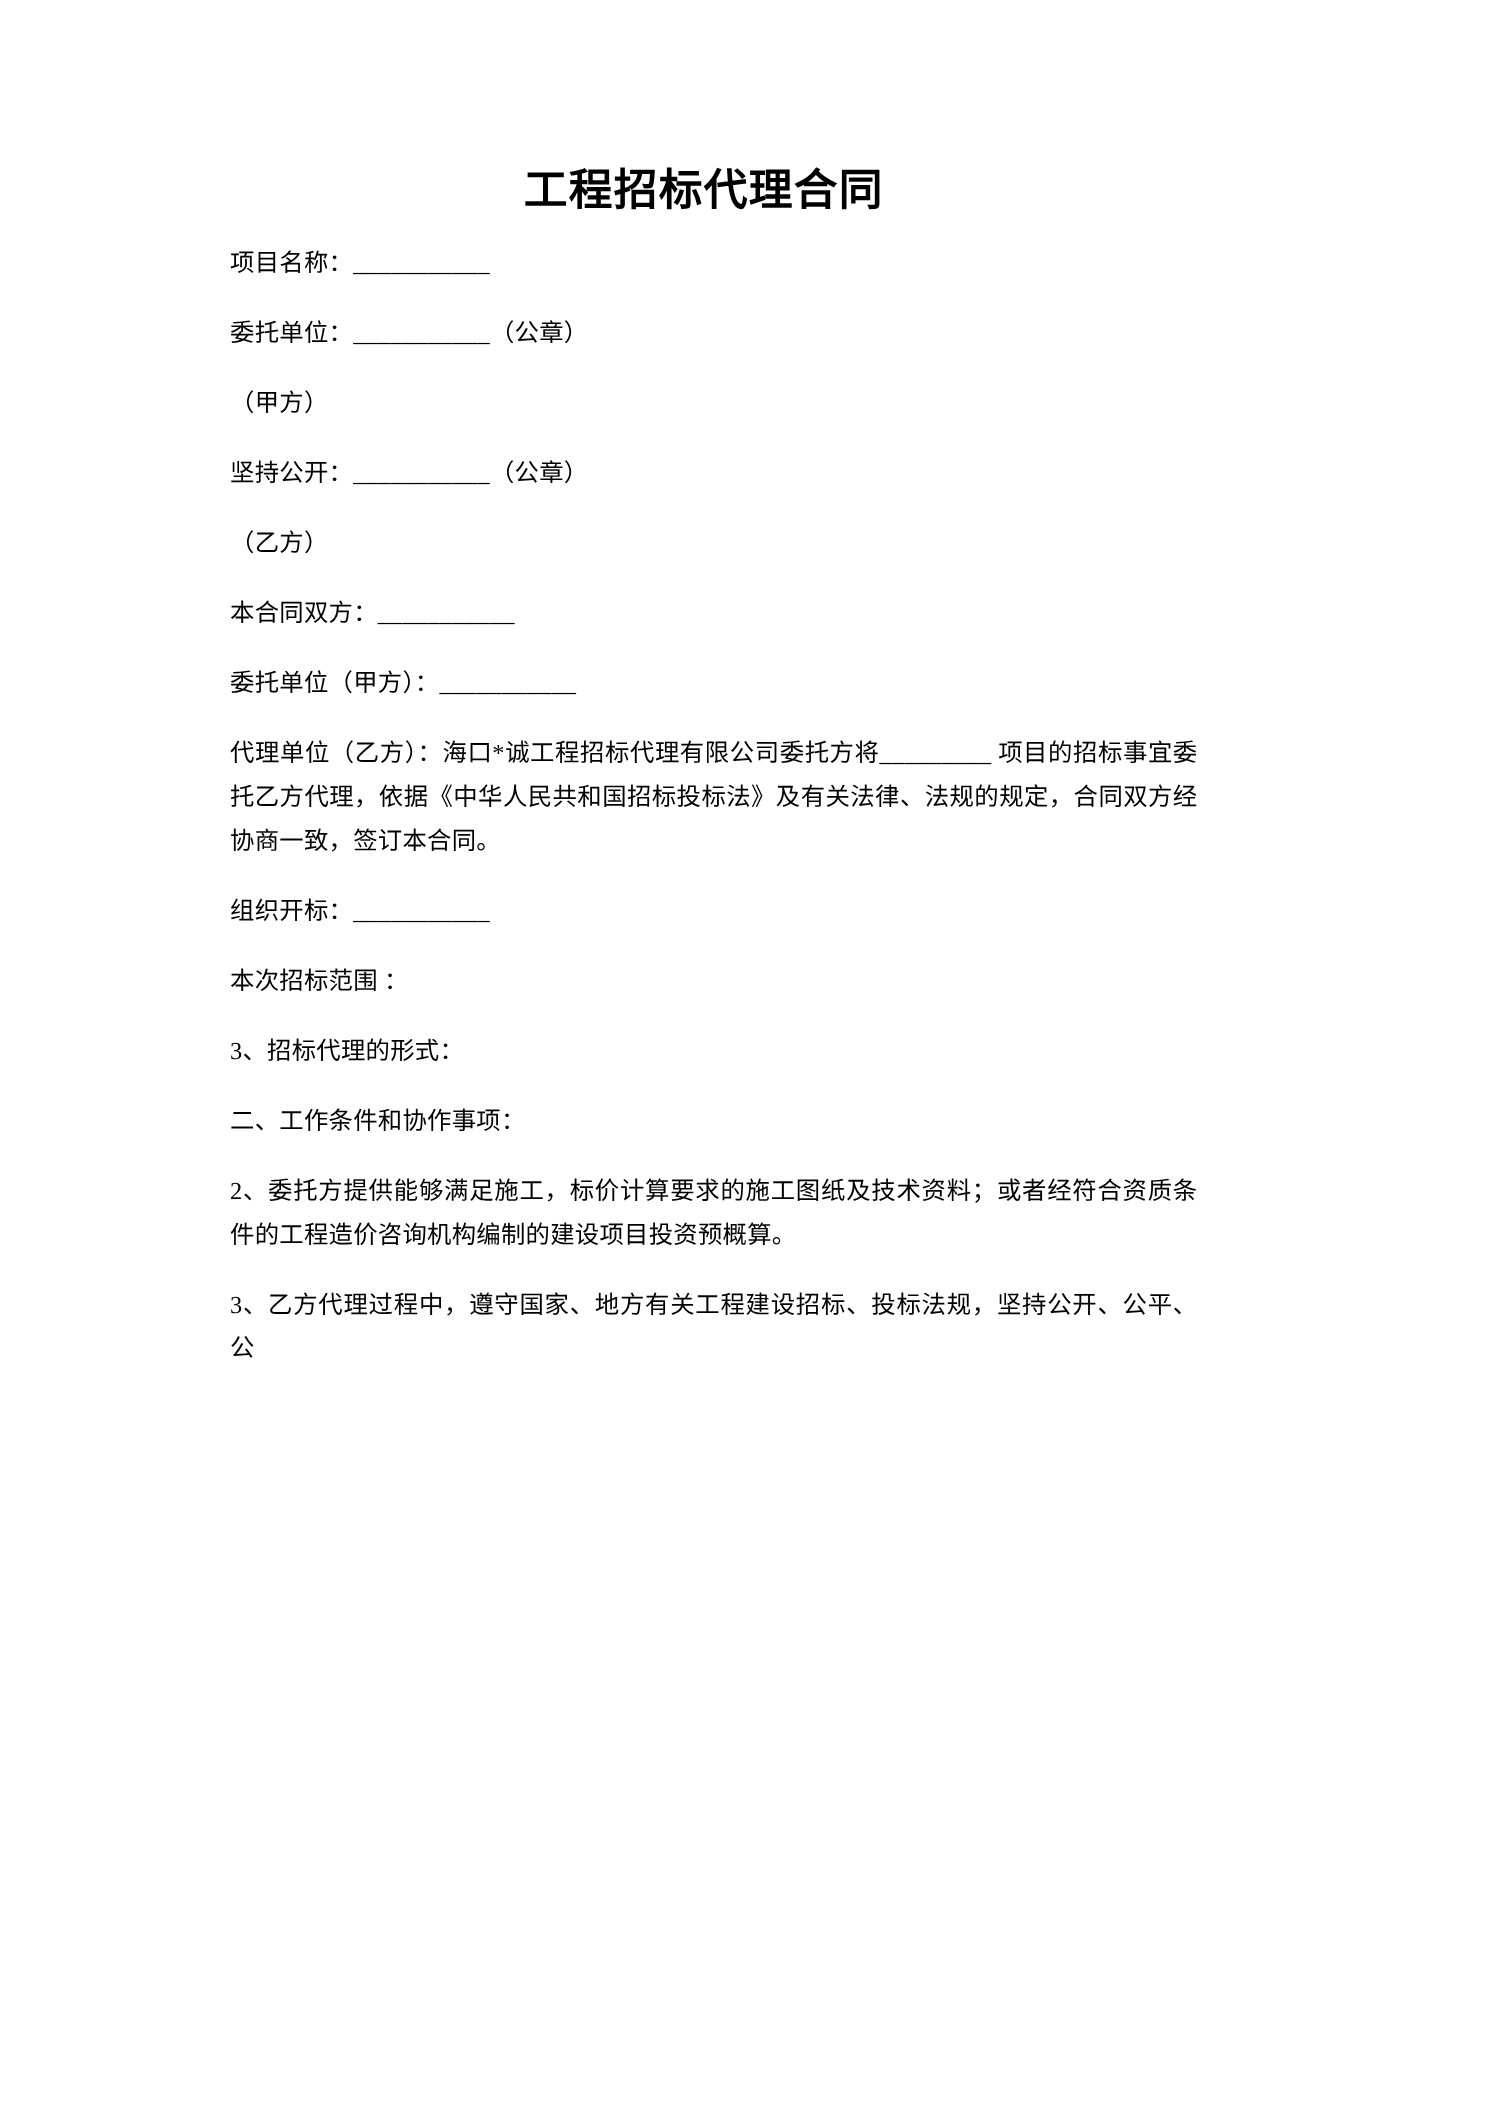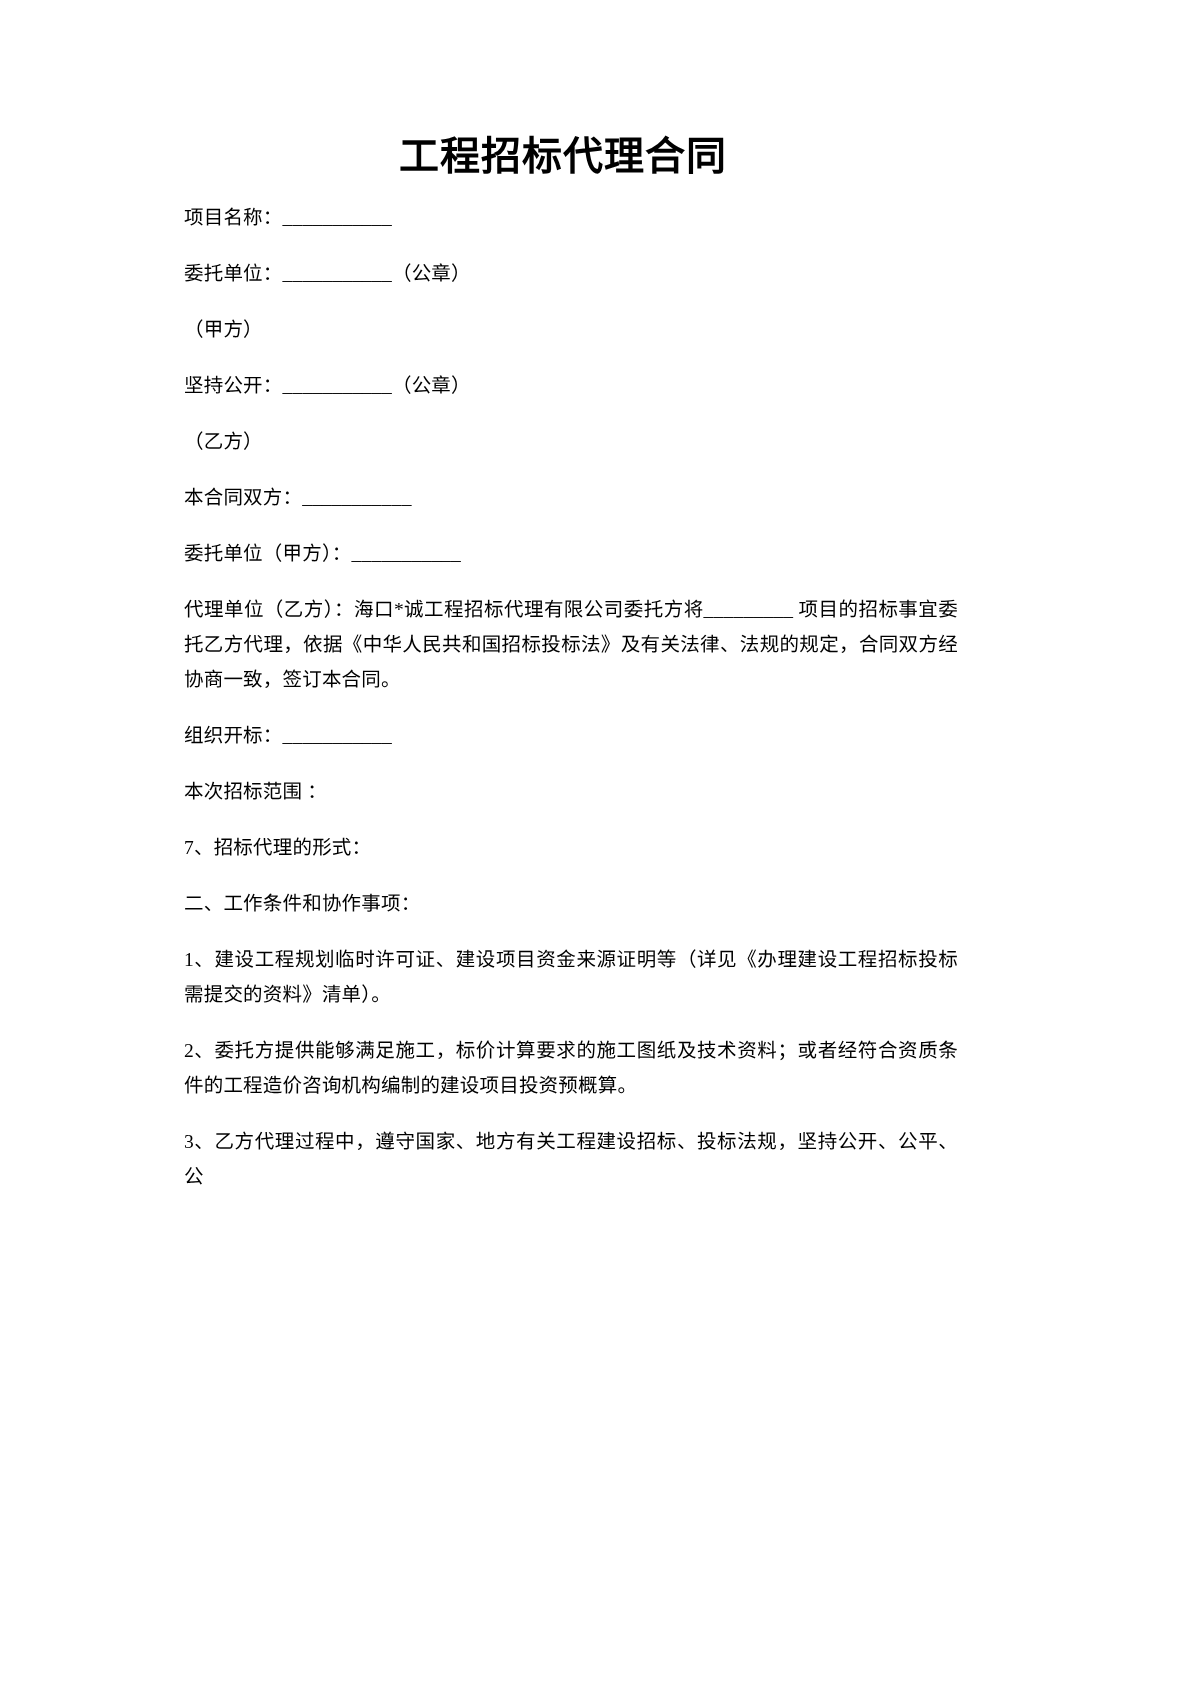--- a/index.html
+++ b/index.html
@@ -21,21 +21,21 @@
     overflow: hidden;
     box-sizing: border-box;
   }
   .content {
     position: absolute;
     left: 168px;
     top: 130px;
     width: 790px;
   }
   .doc-title {
-    font-size: 40px;
+    font-size: 35px;
     font-weight: bold;
     text-align: center;
     line-height: 1.3;
     margin: 0 0 18px 0;
     letter-spacing: 1px;
     font-family: "Liberation Sans", "DejaVu Sans", sans-serif;
   }
   p.para {
     font-size: 19.5px;
     line-height: 35px;
@@ -60,20 +60,19 @@
     <p class="para">项目名称：___________</p>
     <p class="para">委托单位：___________（公章）</p>
     <p class="para">（甲方）</p>
     <p class="para">坚持公开：___________（公章）</p>
     <p class="para">（乙方）</p>
     <p class="para">本合同双方：___________</p>
     <p class="para">委托单位（甲方）：___________</p>
     <p class="para">代理单位（乙方）：海口*诚工程招标代理有限公司委托方将_________ 项目的招标事宜委托乙方代理，依据《中华人民共和国招标投标法》及有关法律、法规的规定，合同双方经协商一致，签订本合同。</p>
     <p class="para">组织开标：___________</p>
     <p class="para">本次招标范围 ：</p>
-    <p class="para">7、招标代理的形式：</p>
+    <p class="para">3、招标代理的形式：</p>
     <p class="para">二、工作条件和协作事项：</p>
-    <p class="para">1、建设工程规划临时许可证、建设项目资金来源证明等（详见《办理建设工程招标投标需提交的资料》清单）。</p>
     <p class="para">2、委托方提供能够满足施工，标价计算要求的施工图纸及技术资料；或者经符合资质条件的工程造价咨询机构编制的建设项目投资预概算。</p>
     <p class="para">3、乙方代理过程中，遵守国家、地方有关工程建设招标、投标法规，坚持公开、公平、公</p>
 
   </div>
 </div>
 
 </body></html>

